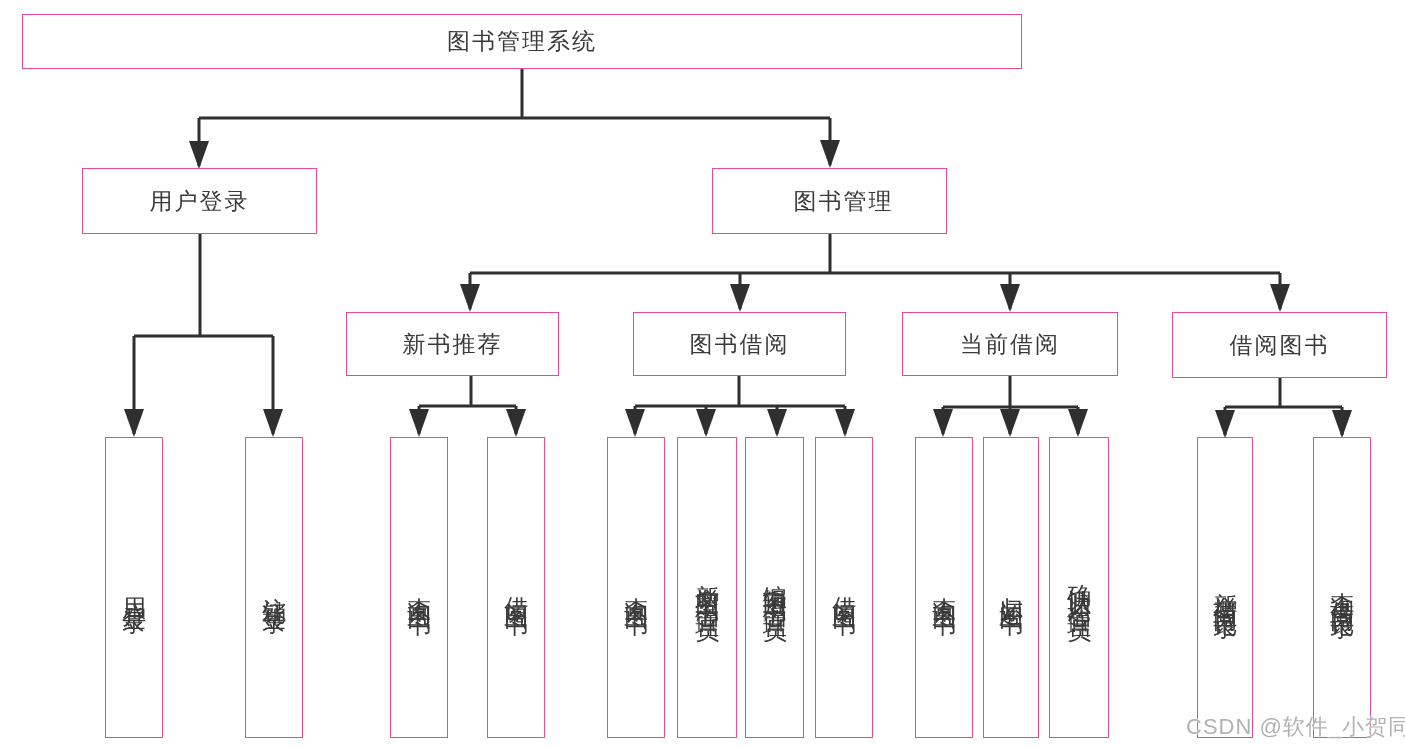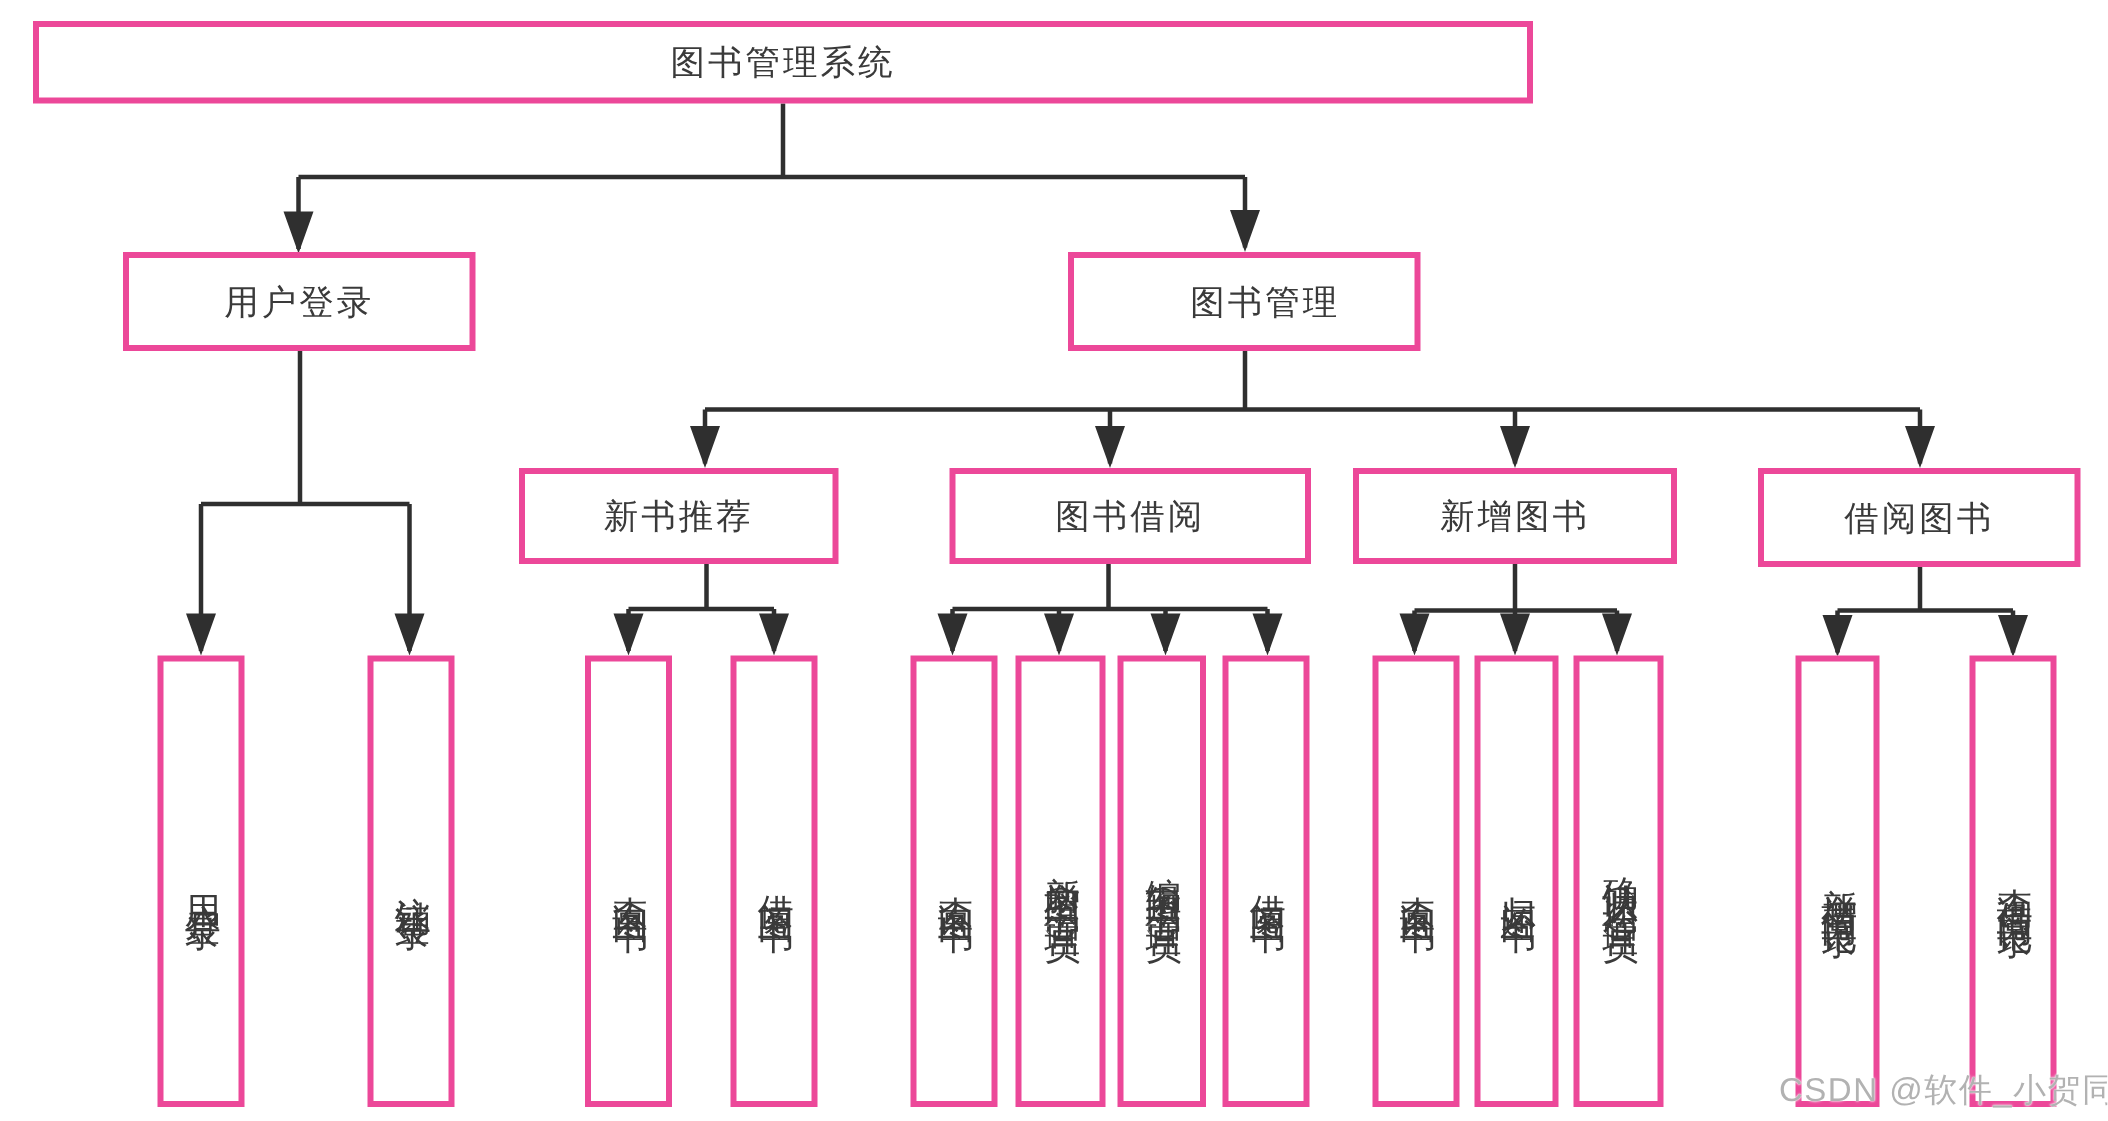--- a/index.html
+++ b/index.html
@@ -27,21 +27,21 @@
     fill: none;
   }
   .arrow {
     fill: #2f2f2f;
     stroke: none;
   }
   .node {
     position: absolute;
     box-sizing: border-box;
     background: #ffffff;
-    border: 4px solid #ec4899;
+    border: 1px solid #ec4899;
     color: #3a3a3a;
     display: flex;
     align-items: center;
     justify-content: center;
     z-index: 2;
   }
   .hnode {
     font-size: 23px;
     letter-spacing: 2px;
     white-space: nowrap;
@@ -65,21 +65,21 @@
     color: #b2b2b2;
     text-shadow: 0 0 2px #ffffff, 0 0 1px #ffffff;
     white-space: nowrap;
   }
 
   
   #n-root { left: 22px;   top: 14px;  width: 1000px; height: 55px; }
   #n-l2a  { left: 82px;   top: 168px; width: 235px;  height: 66px; }
   #n-l2b  { left: 712px;  top: 168px; width: 235px;  height: 66px; padding-left: 28px; }
   #n-l3a  { left: 346px;  top: 312px; width: 213px;  height: 64px; }
-  #n-l3b  { left: 633px;  top: 312px; width: 241px;  height: 64px; }
+  #n-l3b  { left: 633px;  top: 312px; width: 213px;  height: 64px; }
   #n-l3c  { left: 902px;  top: 312px; width: 216px;  height: 64px; }
   #n-l3d  { left: 1172px; top: 312px; width: 215px;  height: 66px; }
   #n-v1  { left: 105px;  width: 58px; }
   #n-v2  { left: 245px;  width: 58px; }
   #n-v3  { left: 390px;  width: 58px; }
   #n-v4  { left: 487px;  width: 58px; }
   #n-v5  { left: 607px;  width: 58px; }
   #n-v6  { left: 677px;  width: 60px; }
   #n-v7  { left: 745px;  width: 59px; }
   #n-v8  { left: 815px;  width: 58px; }
@@ -132,21 +132,21 @@
     </g>
   </svg>
 
   <div id="n-root" class="node hnode">图书管理系统</div>
 
   <div id="n-l2a" class="node hnode">用户登录</div>
   <div id="n-l2b" class="node hnode">图书管理</div>
 
   <div id="n-l3a" class="node hnode">新书推荐</div>
   <div id="n-l3b" class="node hnode">图书借阅</div>
-  <div id="n-l3c" class="node hnode">新增图书</div>
+  <div id="n-l3c" class="node hnode">当前借阅</div>
   <div id="n-l3d" class="node hnode">借阅图书</div>
 
   <div id="n-v1" class="node vnode">用户登录</div>
   <div id="n-v2" class="node vnode">注销登录</div>
   <div id="n-v3" class="node vnode">查询图书</div>
   <div id="n-v4" class="node vnode">借阅图书</div>
   <div id="n-v5" class="node vnode">查询图书</div>
   <div id="n-v6" class="node vnode">新增图书（管理员）</div>
   <div id="n-v7" class="node vnode">编辑图书（管理员）</div>
   <div id="n-v8" class="node vnode">借阅图书</div>

